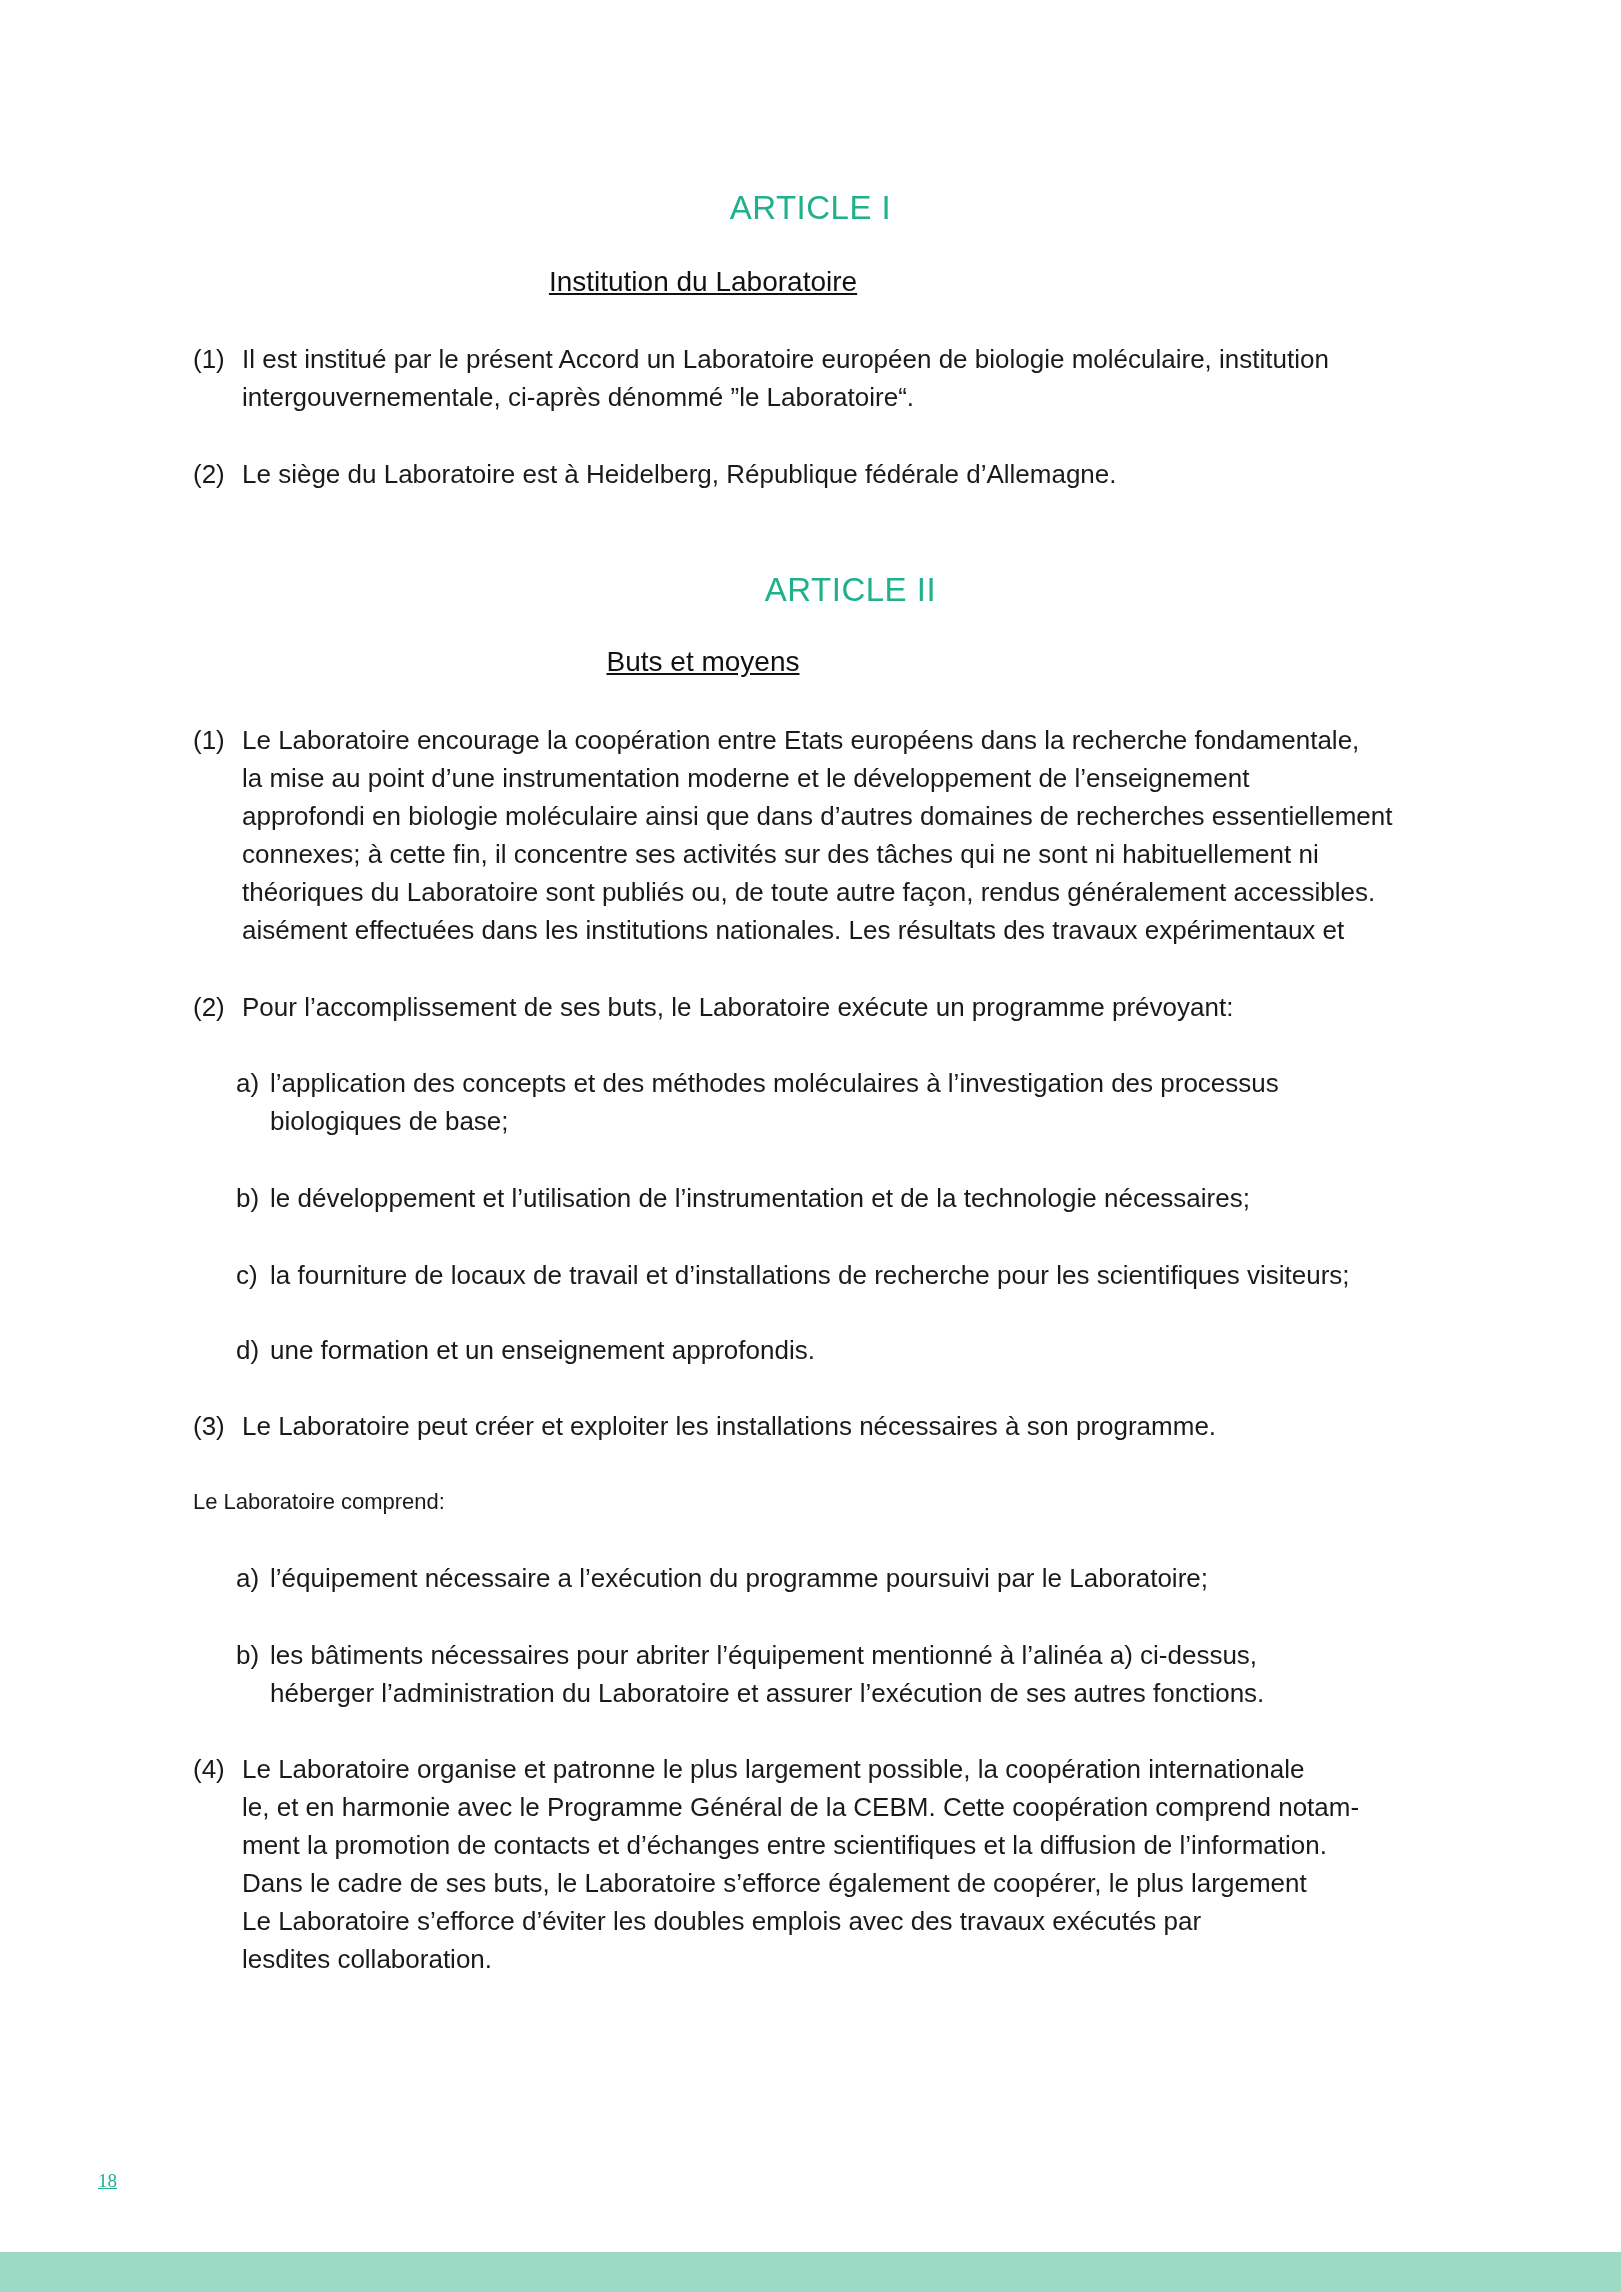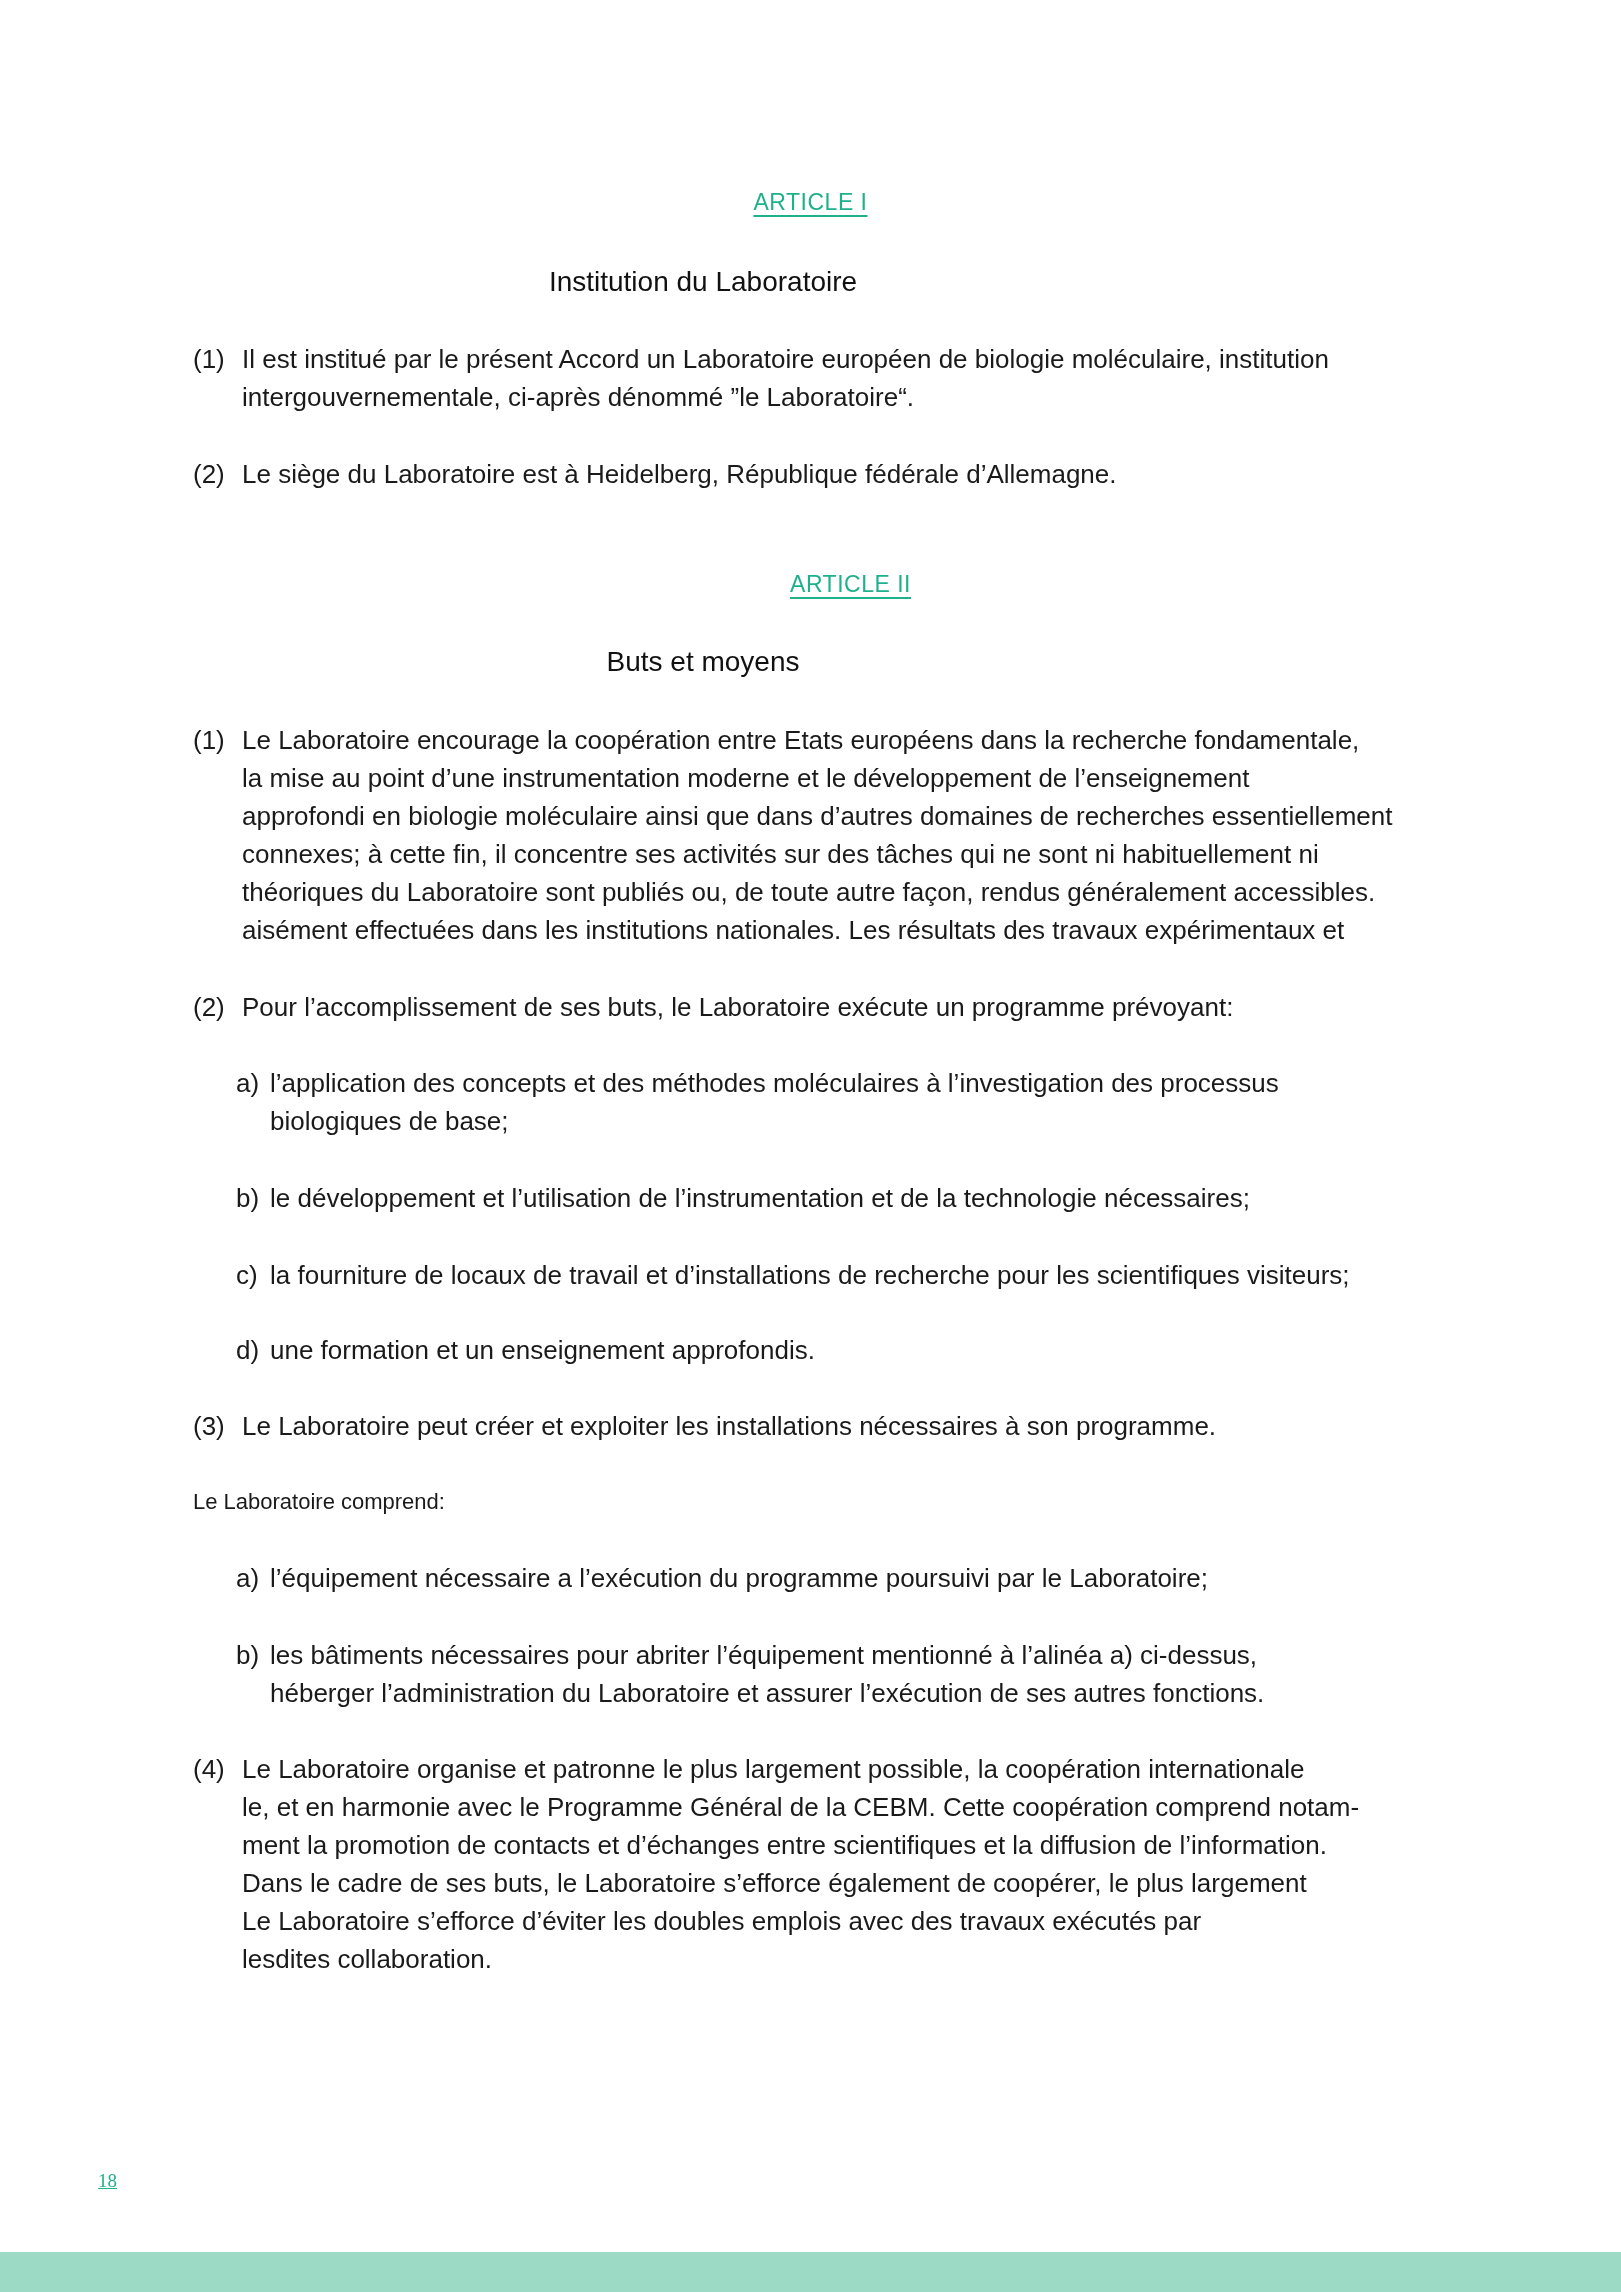--- a/index.html
+++ b/index.html
@@ -1,23 +1,23 @@
 <!DOCTYPE html>
 <html><head>
 <meta charset="utf-8">
 <style>
   html, body { margin: 0; padding: 0; background: #ffffff; }
   body { width: 1621px; height: 2293px; position: relative; overflow: hidden;
          font-family: "Liberation Sans", sans-serif; color: #1a1a1a; }
   .page { position: absolute; left: 0; top: 0; width: 1621px; height: 2293px; }
   .article-title { position: absolute; left: 0; width: 1621px; text-align: center;
-    font-size: 23px; color: #1fb08c; text-decoration: underline; text-underline-offset: 4.9px;
+    font-size: 33px; color: #1fb08c; text-underline-offset: 4.9px;
     text-decoration-thickness: 2px; letter-spacing: 0.5px; }
   .article-sub { position: absolute; left: 0; width: 1406px; text-align: center;
-    font-size: 28px; color: #111; }
+    font-size: 28px; color: #111; text-decoration: underline; }
   .para { position: absolute; left: 193px; width: 1245px; font-size: 26px; line-height: 38px;
     color: #1a1a1a; }
   .para .num { position: absolute; left: 0; top: 0; }
   .para .txt { display: block; margin-left: 49px; }
   .sub { position: absolute; left: 236px; width: 1206px; font-size: 26px; line-height: 38px; }
   .sub .num { position: absolute; left: 0; top: 0; }
   .sub .txt { display: block; margin-left: 34px; }
   .plain { position: absolute; left: 193px; font-size: 22px; line-height: 38px; }
   .page-number { position: absolute; left: 98px; top: 2170px; font-family: "Liberation Serif", serif;
     font-size: 19px; color: #1fb08c; text-decoration: underline; }

